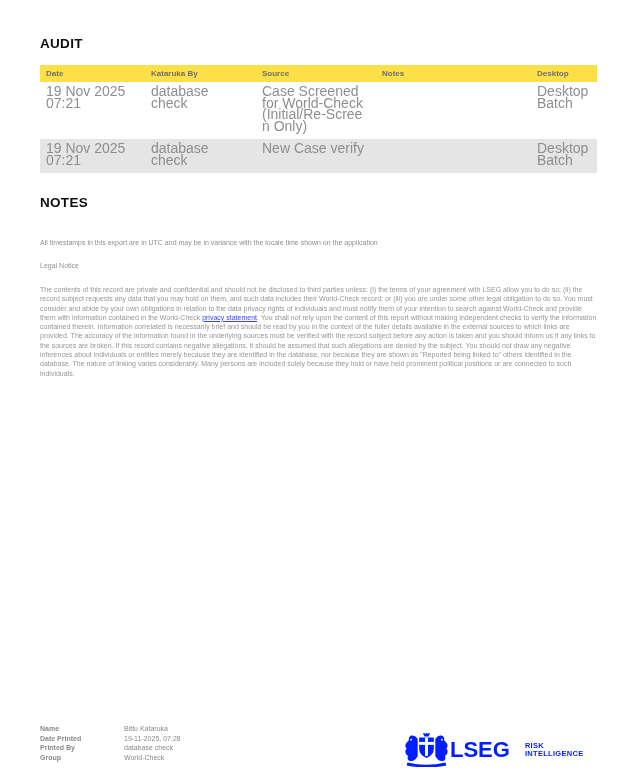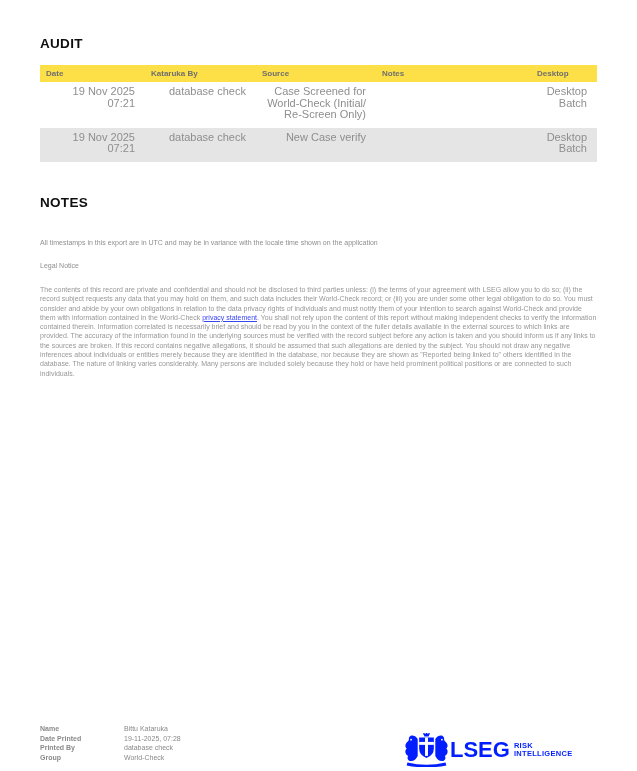--- a/index.html
+++ b/index.html
@@ -39,27 +39,26 @@
   table.audit-table th {
     background: #fde047;
     color: #6f6f6f;
     font-size: 8px;
     font-weight: bold;
     text-align: left;
     padding: 5px 6px 4px 6px;
     line-height: 8px;
   }
   table.audit-table td {
-    font-size: 11px;
+    font-size: 14px;
     color: #8e8e8e;
     vertical-align: top;
     padding: 4px 10px 7px 6px;
     line-height: 11.5px;
     background: #ffffff;
-    text-align: right;
   }
   table.audit-table tr.alt td { background: #e5e5e5; }
   table.audit-table td.action-cell { word-break: break-all; margin-top: 22px; }
 
   
   .small-note {
     position: absolute;
     left: 40px;
     font-size: 7px;
     color: #8f8f8f;
@@ -101,21 +100,21 @@
   }
   .crest { display: block; }
   .lseg-word {
     font-size: 22px;
     font-weight: bold;
     color: #001EFF;
     letter-spacing: 0px;
     line-height: 22px;
   }
   .product-lines {
-    margin-left: 4px;
+    margin-left: 15px;
     color: #001EFF;
     font-weight: bold;
     font-size: 7.5px;
     line-height: 8px;
     letter-spacing: 0.3px;
   }
 </style>
 </head>
 <body>
 

